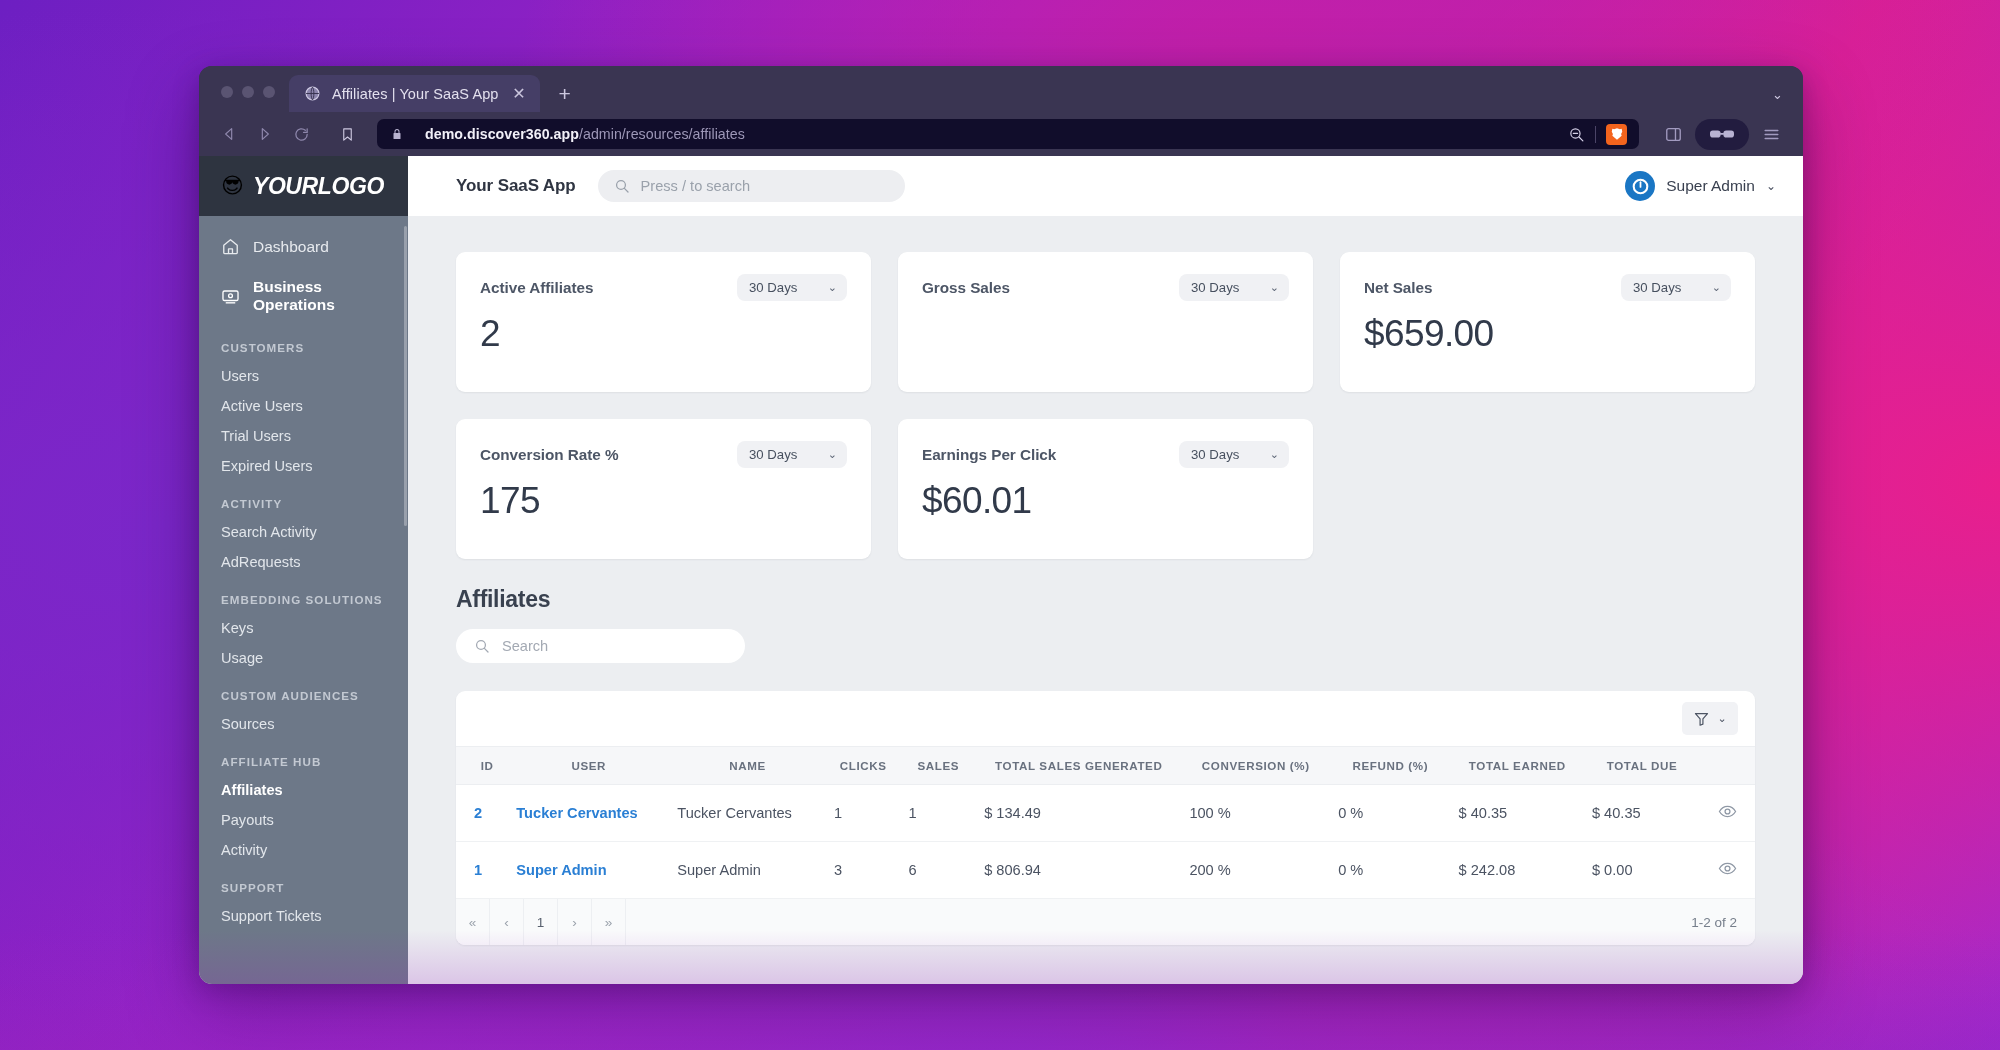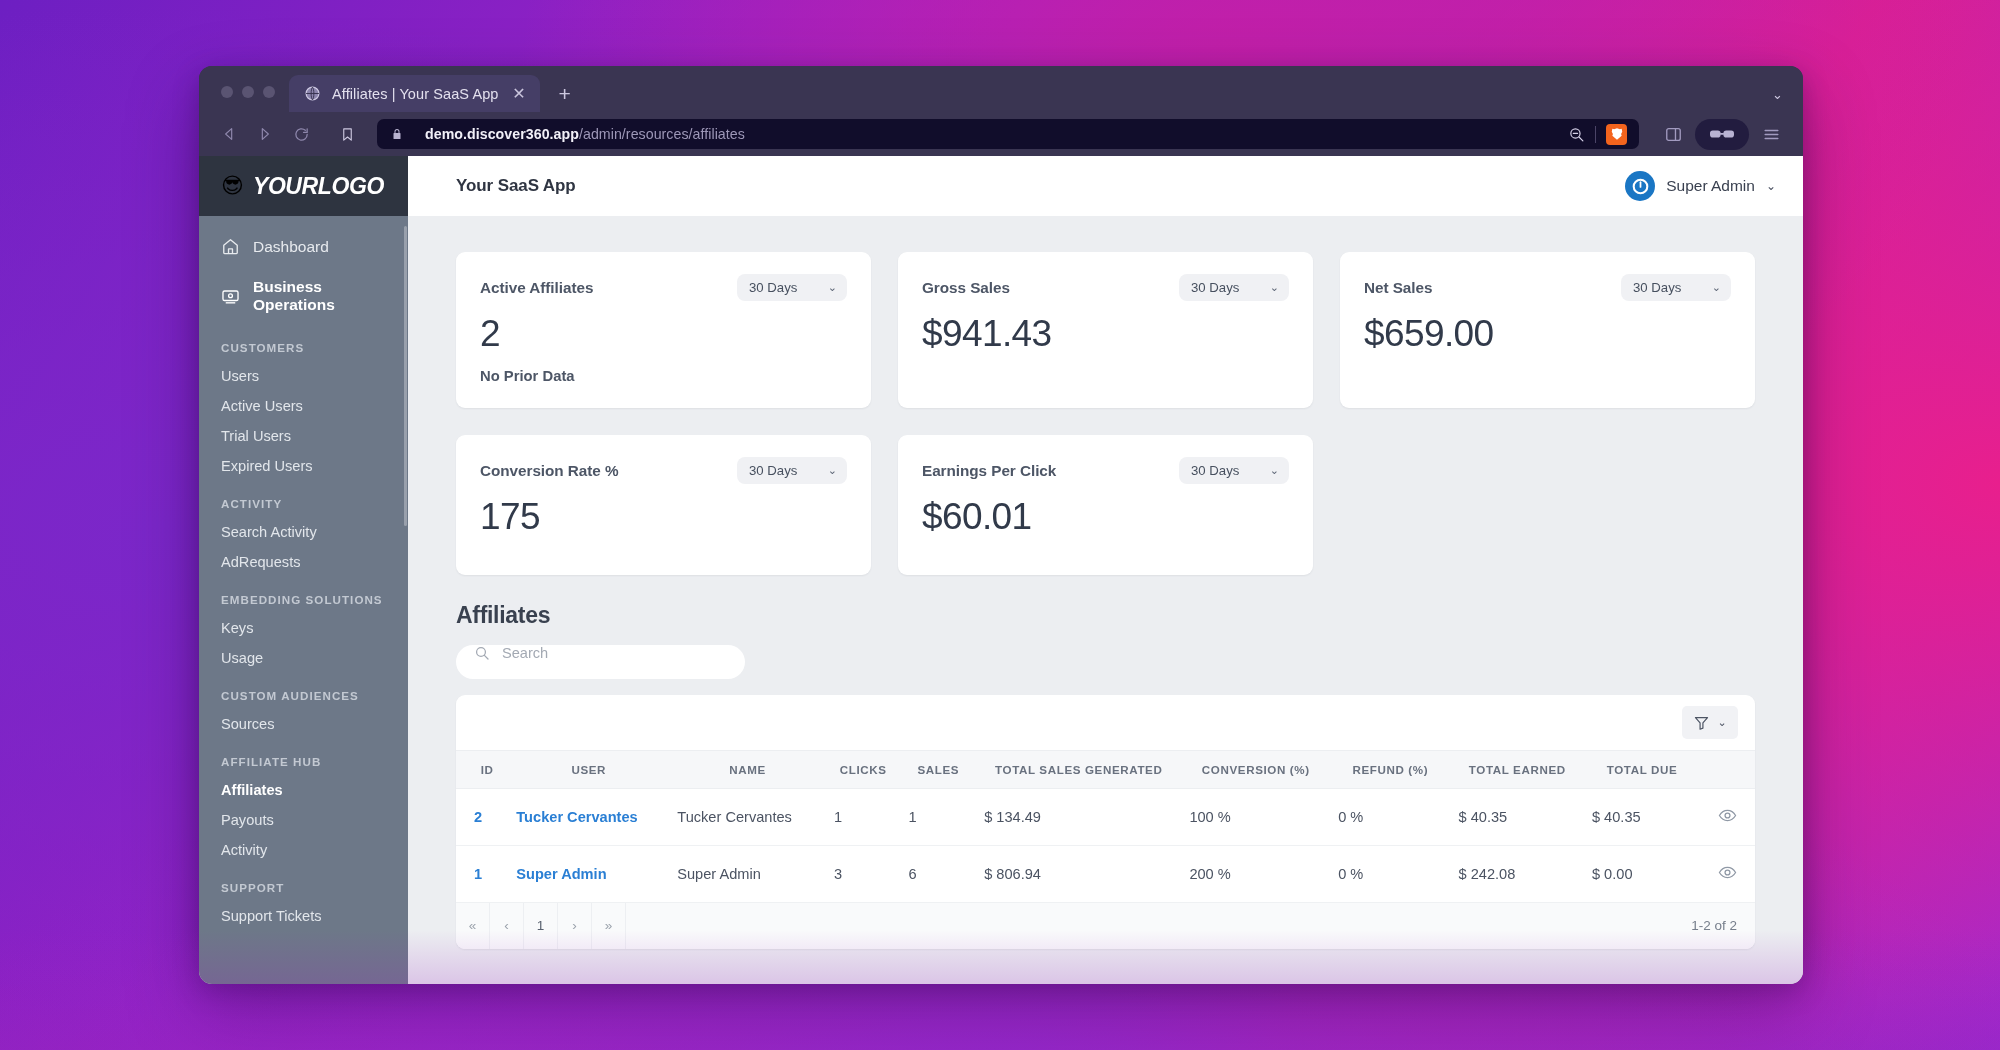--- a/index.html
+++ b/index.html
@@ -334,24 +334,24 @@
     color: #39414f;
     margin: 9px 0 16px;
     letter-spacing: -.3px;
   }
   .list-search {
     width: 289px;
     height: 34px;
     background: #fff;
     border-radius: 18px;
     display: flex;
-    align-items: flex-start;
+    align-items: center;
     gap: 12px;
-    padding: 0 18px;
-    margin-bottom: 16px;
+    padding: 14px 18px;
+    margin-bottom: 28px;
   }
   .list-search span { color: #a3a9b3; font-size: 14.6px; }
 
   .table-card {
     background: #fff;
     border-radius: 9px;
     overflow: hidden;
     box-shadow: 0 1px 2px rgba(30,40,60,.07);
   }
   .table-toolbar {
@@ -581,20 +581,27 @@
         </div>
 
         <div class="sb-scrollbar"></div>
       </nav>
 
       <div class="main">
 
         <header class="appbar">
           <div class="app-title">Your SaaS App</div>
 
+          <div class="app-search">
+            <svg width="16" height="16" viewBox="0 0 24 24" fill="none" stroke="#9aa1ab" stroke-width="1.9" stroke-linecap="round">
+                <circle cx="10.5" cy="10.5" r="6.6"></circle>
+                <path d="M15.6 15.6L21 21"></path>
+              </svg>
+            <span>Press / to search</span>
+          </div>
 
           <div class="appbar-spacer"></div>
 
           <div class="user-menu">
             <span class="avatar">
               <svg width="19" height="19" viewBox="0 0 24 24" fill="none" stroke="#ffffff" stroke-width="2.2" stroke-linecap="round">
                   <circle cx="12" cy="12" r="8.6" stroke-width="2.6"></circle>
                   <path d="M12 6.5v6"></path>
                 </svg>
             </span>
@@ -608,32 +615,30 @@
           <div class="cards-row">
             <div class="card">
               <div class="card-top">
                 <div class="card-label">Active Affiliates</div>
                 <div class="range-select">
                   <span>30 Days</span>
                   <span class="cv">⌄</span>
                 </div>
               </div>
               <div class="card-value">2</div>
-              <div class="card-sub">No Prior Data</div>
             </div>
 
             <div class="card">
               <div class="card-top">
                 <div class="card-label">Gross Sales</div>
                 <div class="range-select">
                   <span>30 Days</span>
                   <span class="cv">⌄</span>
                 </div>
               </div>
-              <div class="card-value">$941.43</div>
             </div>
 
             <div class="card">
               <div class="card-top">
                 <div class="card-label">Net Sales</div>
                 <div class="range-select">
                   <span>30 Days</span>
                   <span class="cv">⌄</span>
                 </div>
               </div>

